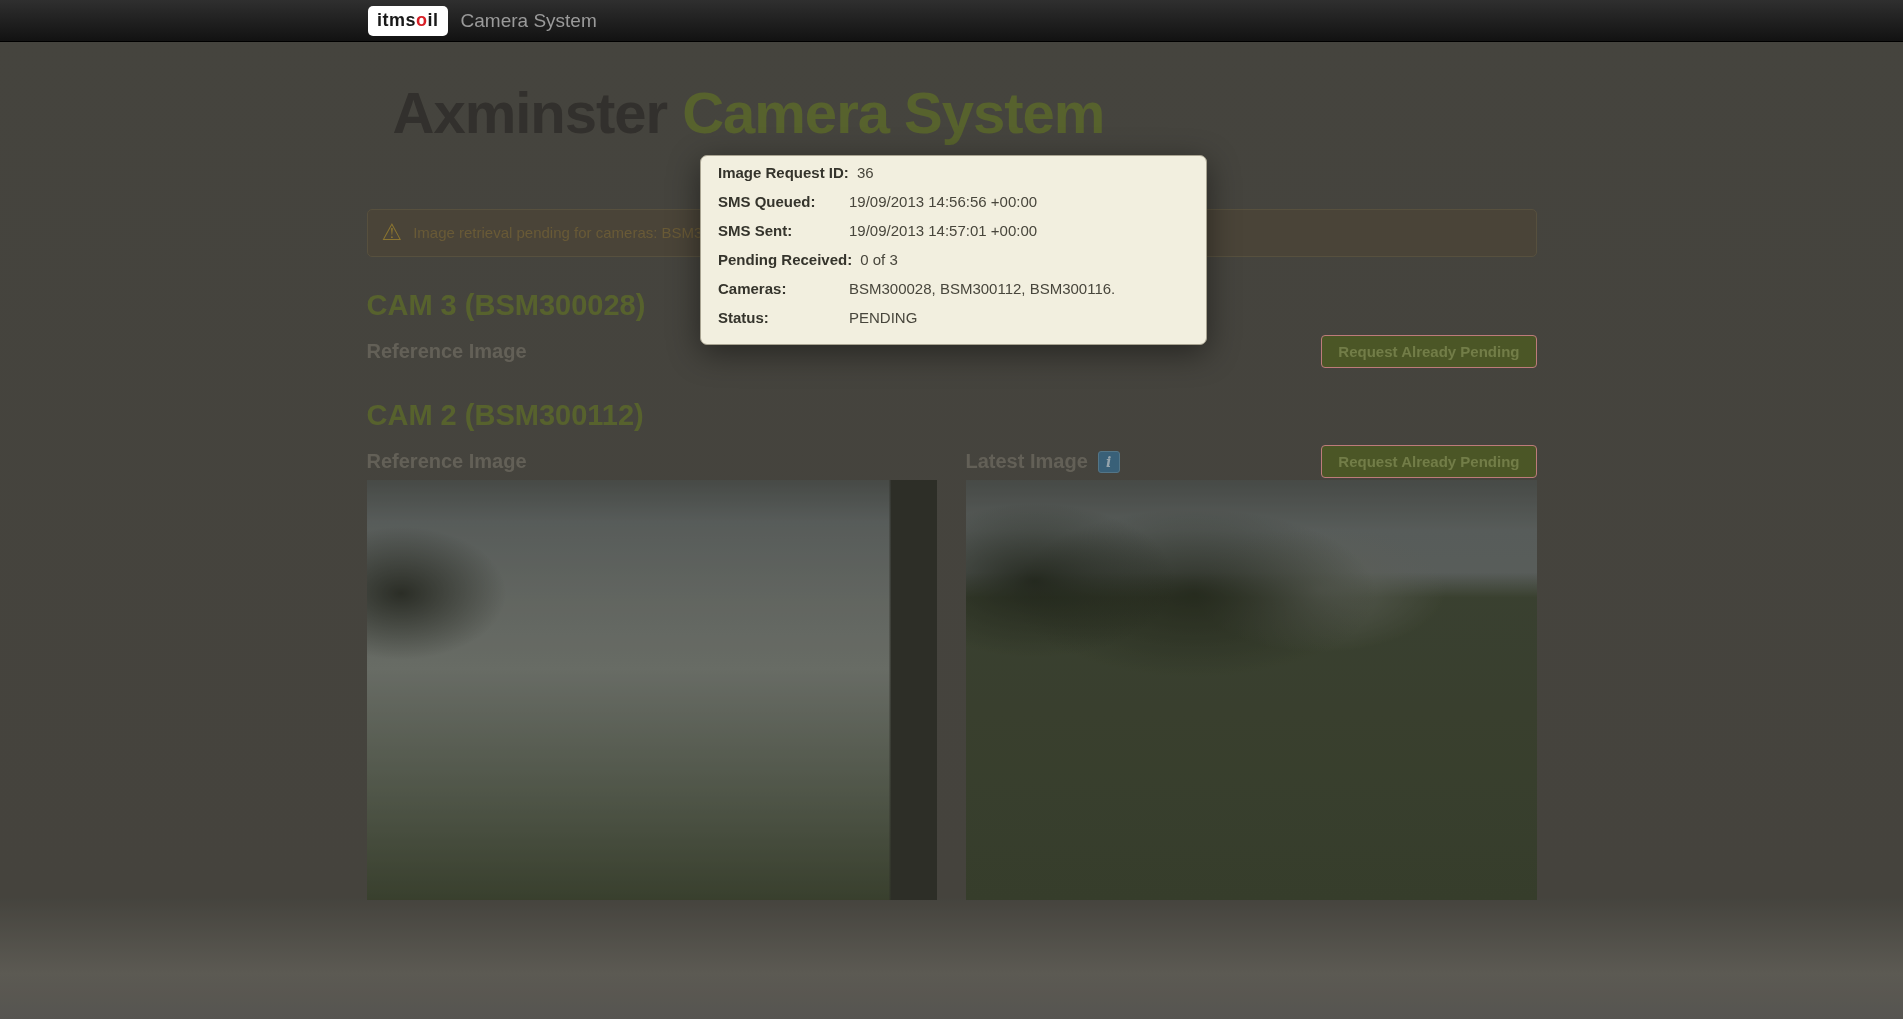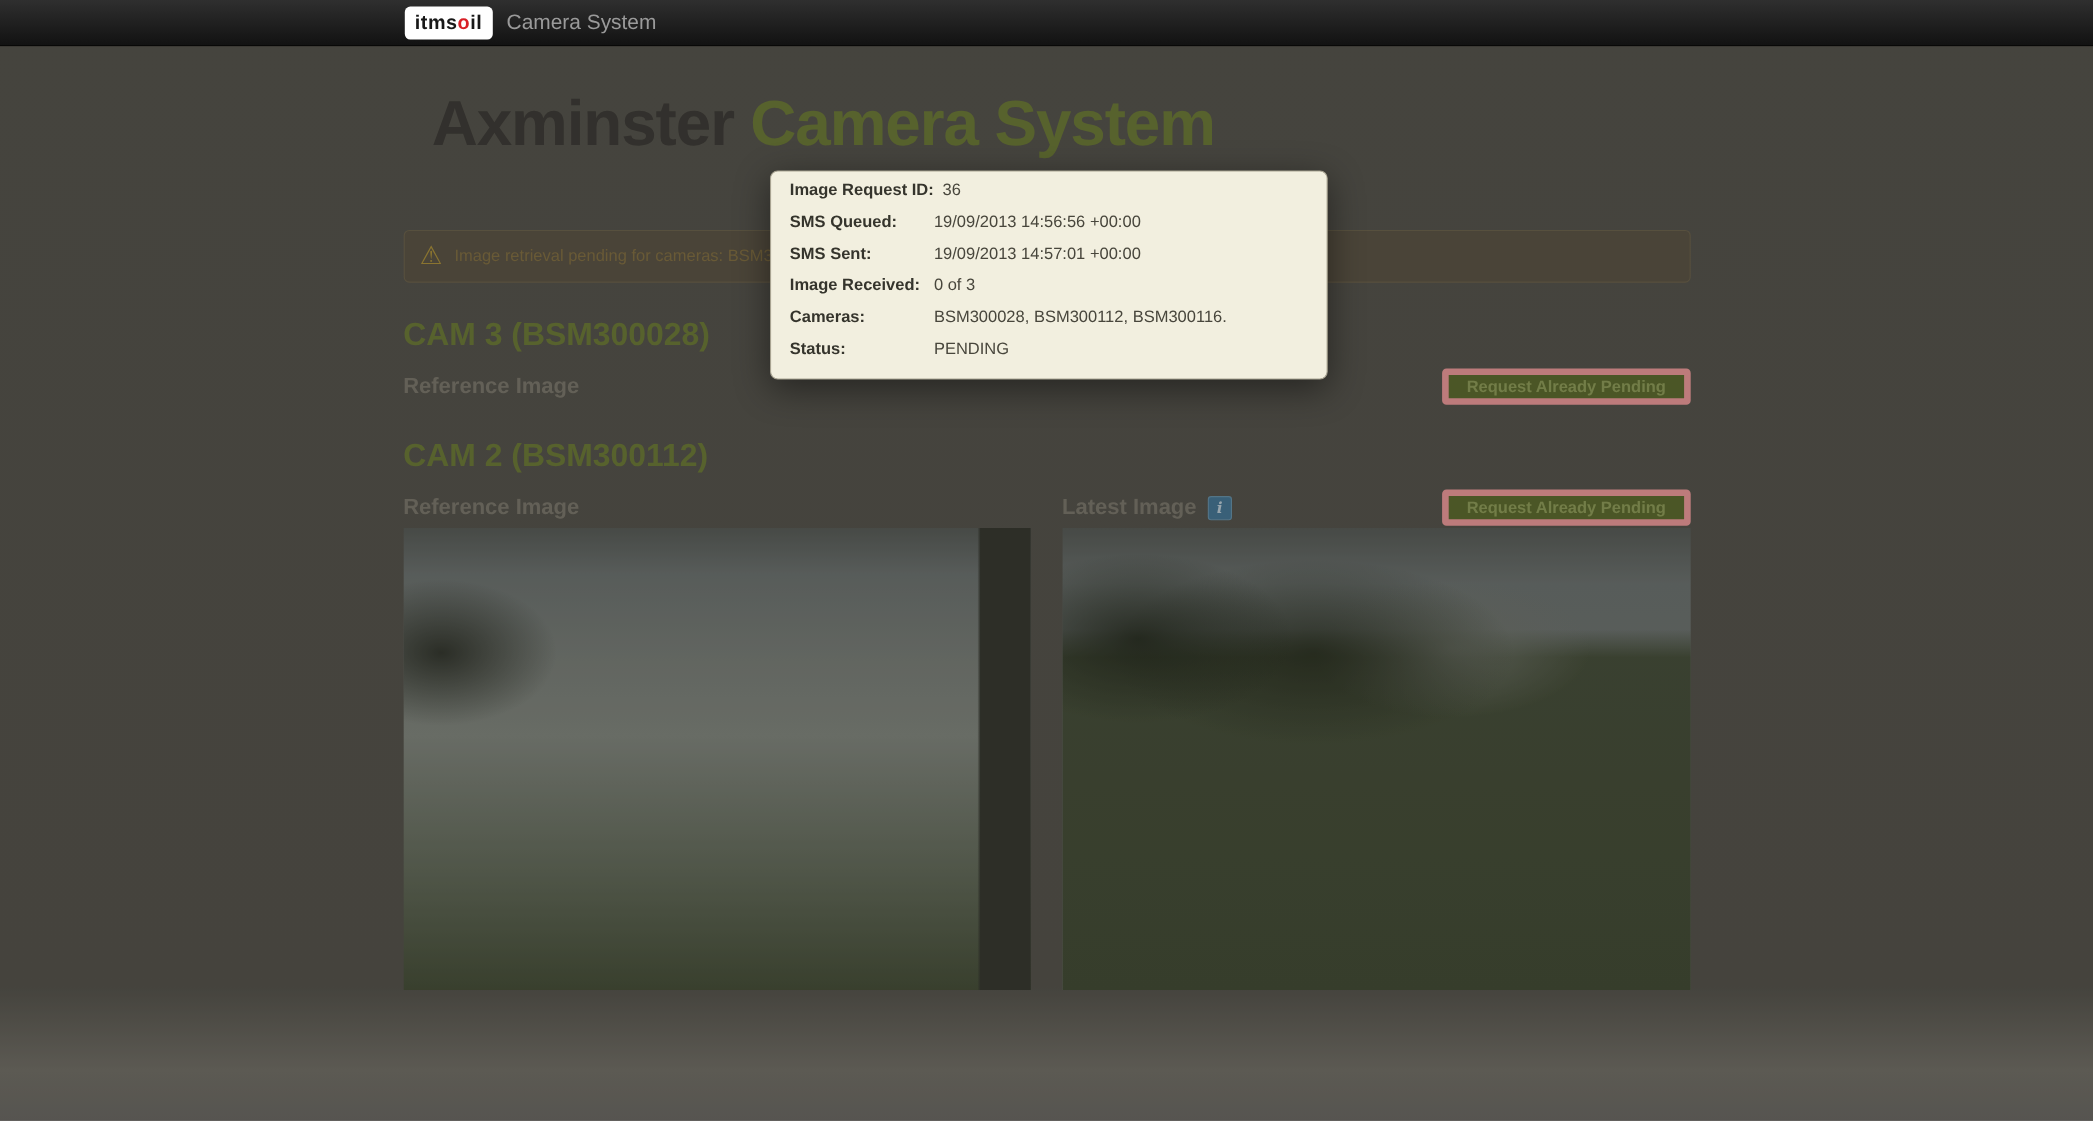--- a/index.html
+++ b/index.html
@@ -45,21 +45,21 @@
 
   .cam-title { color:#75833d; font-size:29px; font-weight:bold; margin:30px 0 0; }
   .cam-title.first { margin-top:32px; }
 
   .col-row { display:grid; grid-template-columns:570px 571px; gap:29px; align-items:center; }
   .header-row { margin-top:13px; height:34px; }
   .sub-title { font-size:20px; font-weight:bold; color:#858175; margin:0; display:flex; align-items:center; }
   .right-head { display:flex; align-items:center; }
   .pending-btn {
     margin-left:auto; height:33px; padding:0 16px;
-    background:#657333; border:6px solid #fca5a5; border-radius:4px;
+    background:#657333; border:1px solid #fca5a5; border-radius:4px;
     color:#99a760; font-size:15px; font-weight:bold; font-family:"Liberation Sans",sans-serif; cursor:pointer;
   }
   .info-icon {
     display:inline-flex; align-items:center; justify-content:center;
     width:22px; height:22px; margin-left:10px; border-radius:3px;
     background:#4d80a0; border:1px solid #6f9cb5; color:#c8dbe6;
     font-family:"DejaVu Serif", serif; font-style:italic; font-weight:bold; font-size:14px; cursor:pointer;
   }
 
   .photos-row { margin-top:1px; align-items:start; }
@@ -191,21 +191,21 @@
     </div>
     <div class="modal-row">
       <span class="lbl">SMS Queued:</span>
       <span class="val">19/09/2013 14:56:56 +00:00</span>
     </div>
     <div class="modal-row">
       <span class="lbl">SMS Sent:</span>
       <span class="val">19/09/2013 14:57:01 +00:00</span>
     </div>
     <div class="modal-row">
-      <span class="lbl">Image Received:</span>
+      <span class="lbl">Pending Received:</span>
       <span class="val">0 of 3</span>
     </div>
     <div class="modal-row">
       <span class="lbl">Cameras:</span>
       <span class="val">BSM300028, BSM300112, BSM300116.</span>
     </div>
     <div class="modal-row">
       <span class="lbl">Status:</span>
       <span class="val">PENDING</span>
     </div>

